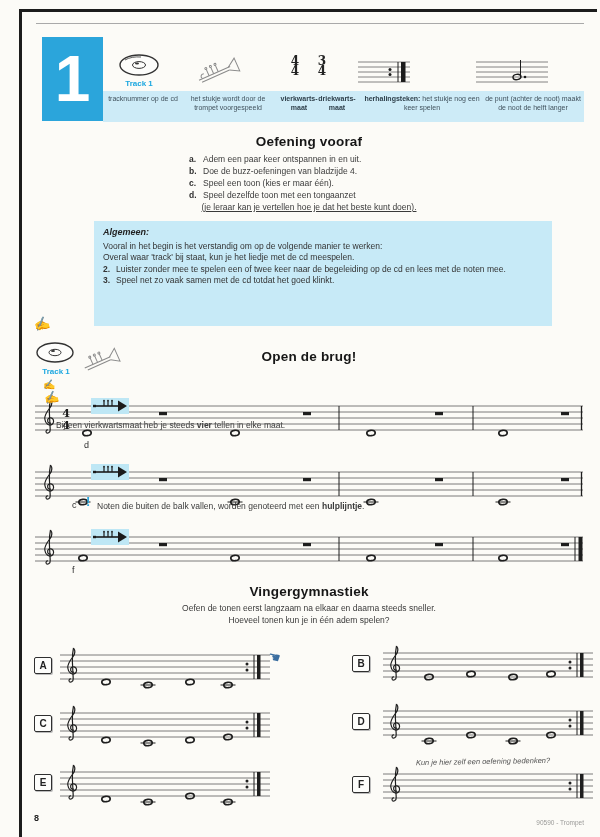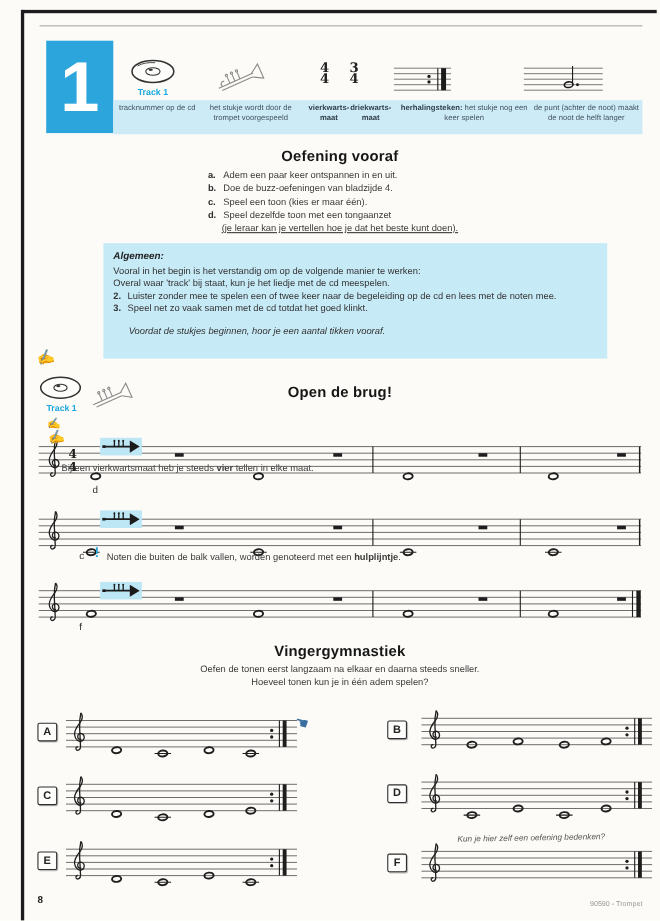--- a/index.html
+++ b/index.html
@@ -124,21 +124,20 @@
     <div class="row"><span class="ltr">d.</span><span>Speel dezelfde toon met een tongaanzet</span></div>
   </div>
   <div class="abs body-t" style="left:35px;top:201px;width:548px;text-align:center;text-decoration:underline;">(je leraar kan je vertellen hoe je dat het beste kunt doen).</div>
 
   <div class="abs bluebox" style="left:94px;top:221px;width:440px;height:93px;">
     <div class="ttl">Algemeen:</div>
     <div>Vooral in het begin is het verstandig om op de volgende manier te werken:</div>
     <div>Overal waar 'track' bij staat, kun je het liedje met de cd meespelen.</div>
     <div><span class="num">2.</span><span>Luister zonder mee te spelen een of twee keer naar de begeleiding op de cd en lees met de noten mee.</span></div>
     <div><span class="num">3.</span><span>Speel net zo vaak samen met de cd totdat het goed klinkt.</span></div>
-    <div class="ft">Voordat de stukjes beginnen, hoor je een aantal tikken vooraf.</div>
   </div>
 
   <div class="abs hand" style="left:34px;top:317px;font-size:13px;transform:rotate(-14deg);">✍</div>
   <svg class="abs" style="left:34px;top:340px;" width="42" height="25">
     <ellipse cx="21" cy="12.5" rx="18" ry="9.5" fill="#fdfdfb" stroke="#333" stroke-width="1.4"></ellipse>
     <ellipse cx="21" cy="12.5" rx="6" ry="3.2" fill="none" stroke="#333" stroke-width="1"></ellipse>
     <ellipse cx="19" cy="11" rx="2" ry="1" fill="#333"></ellipse>
   </svg>
   <div class="abs track" style="left:30px;top:367px;width:52px;">Track 1</div>
   <svg class="abs" style="left:78px;top:341px;" width="44" height="34">

